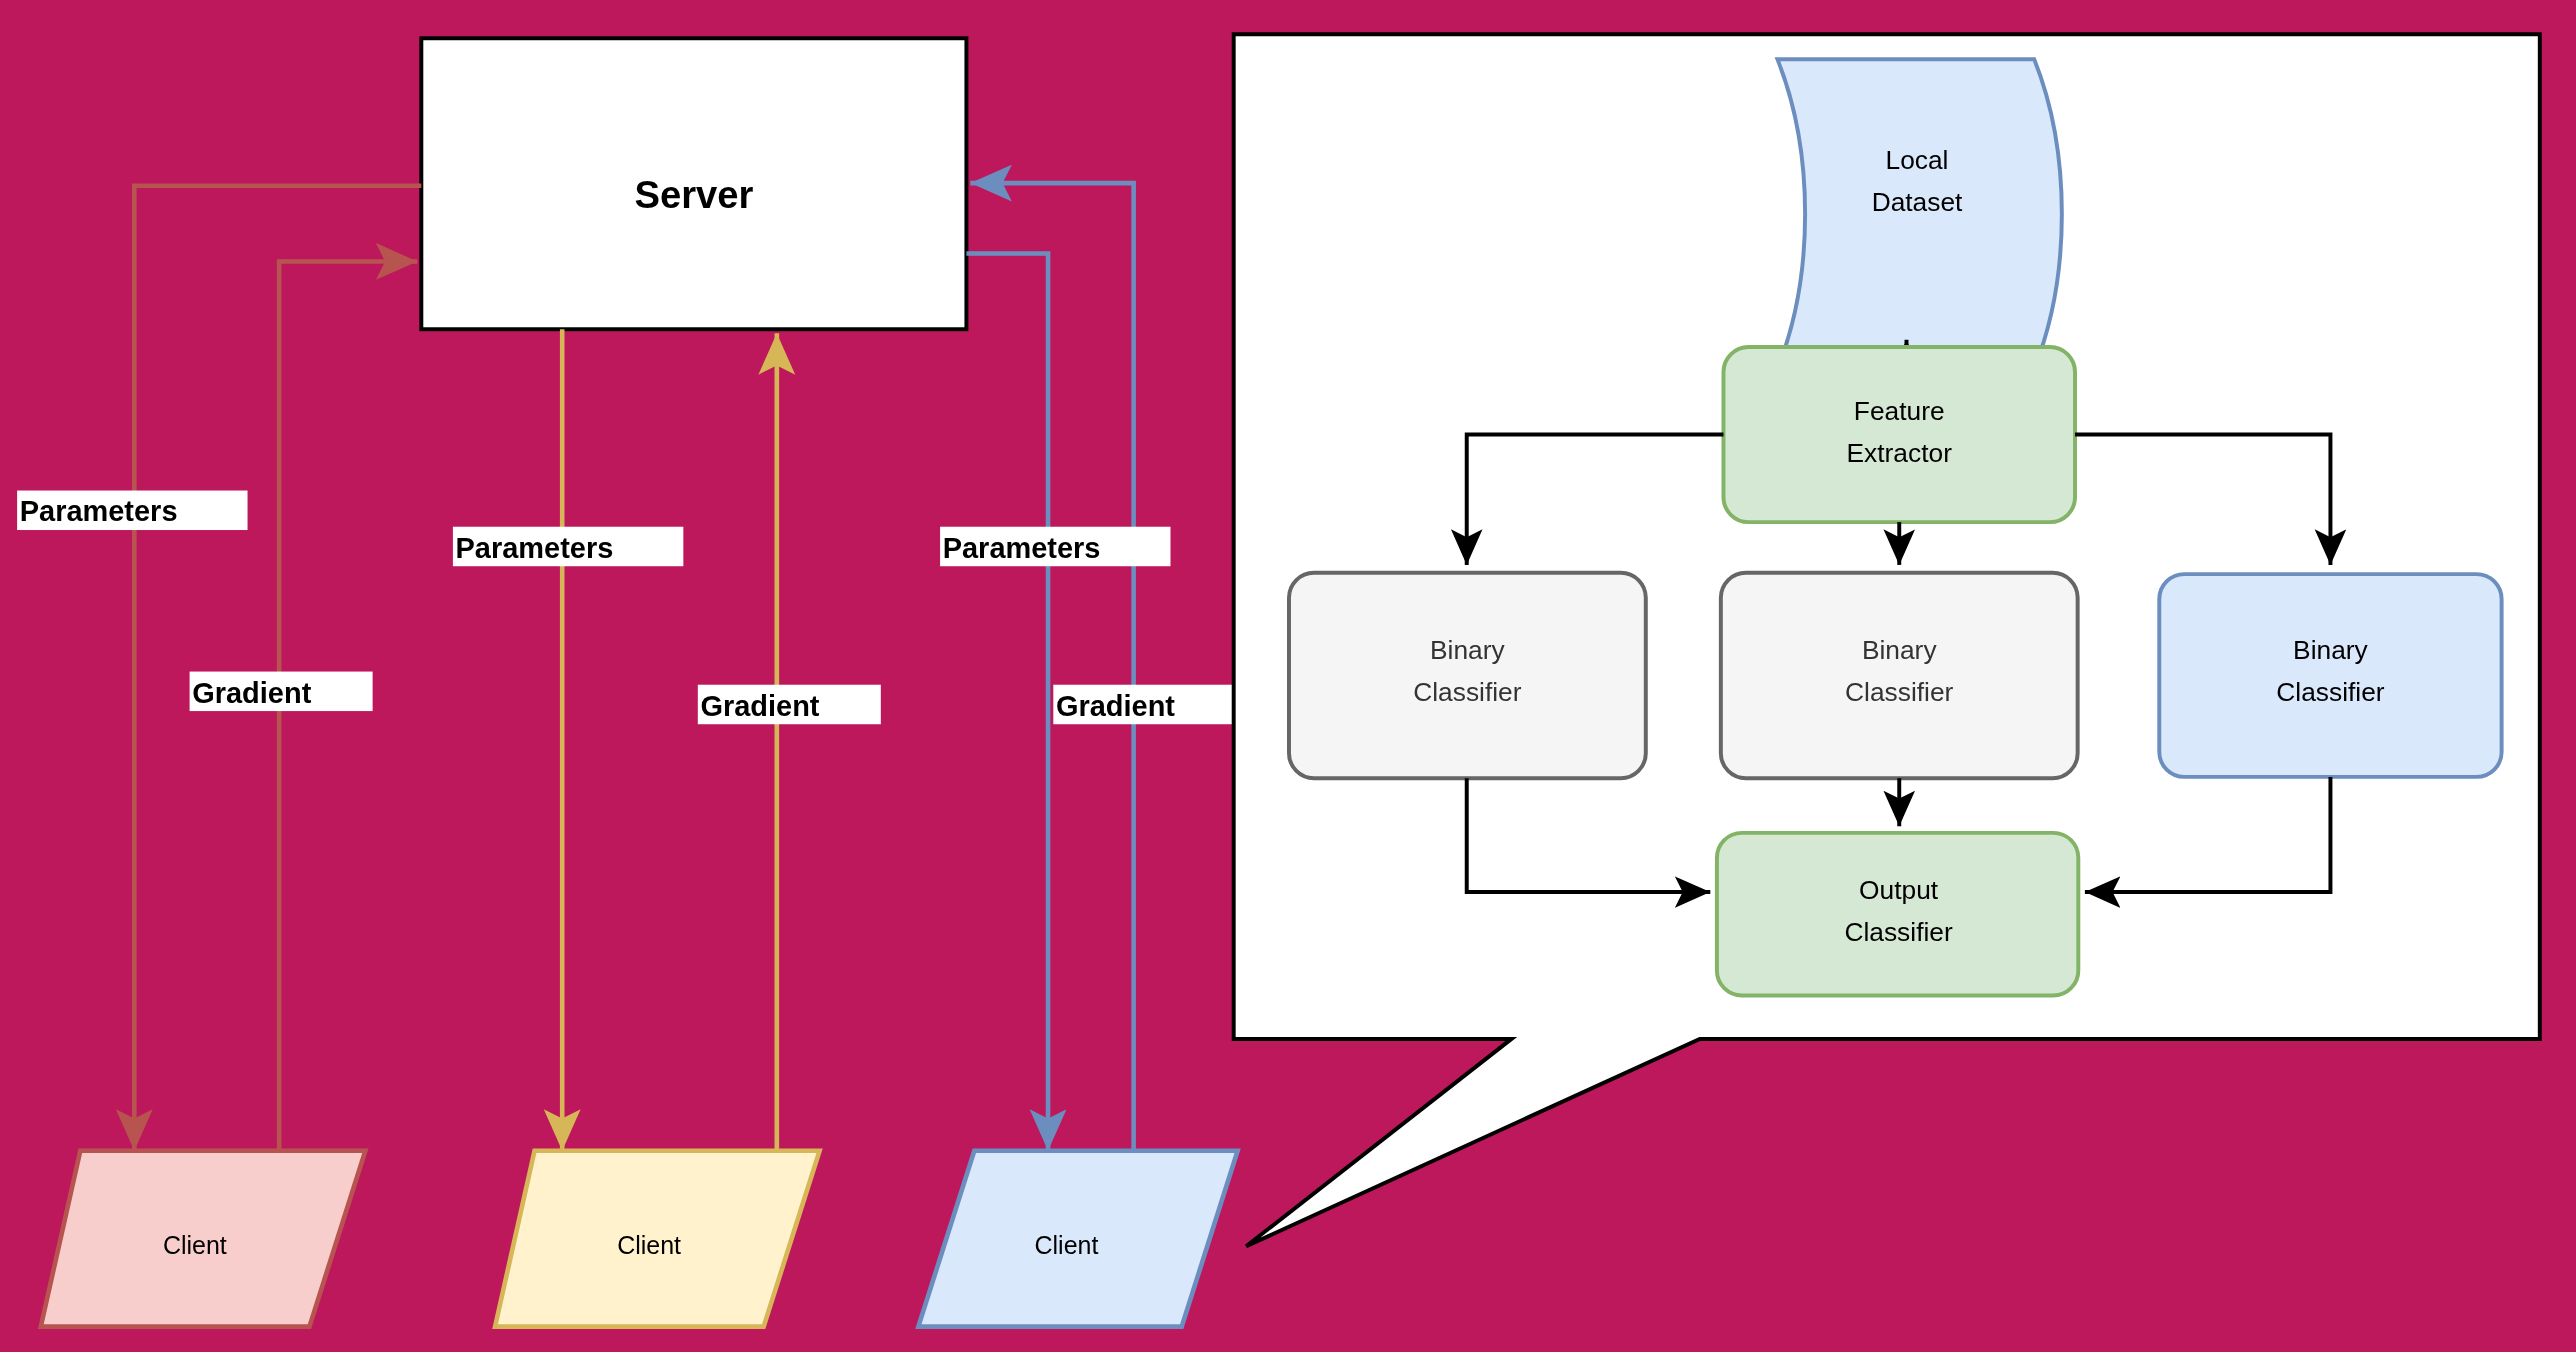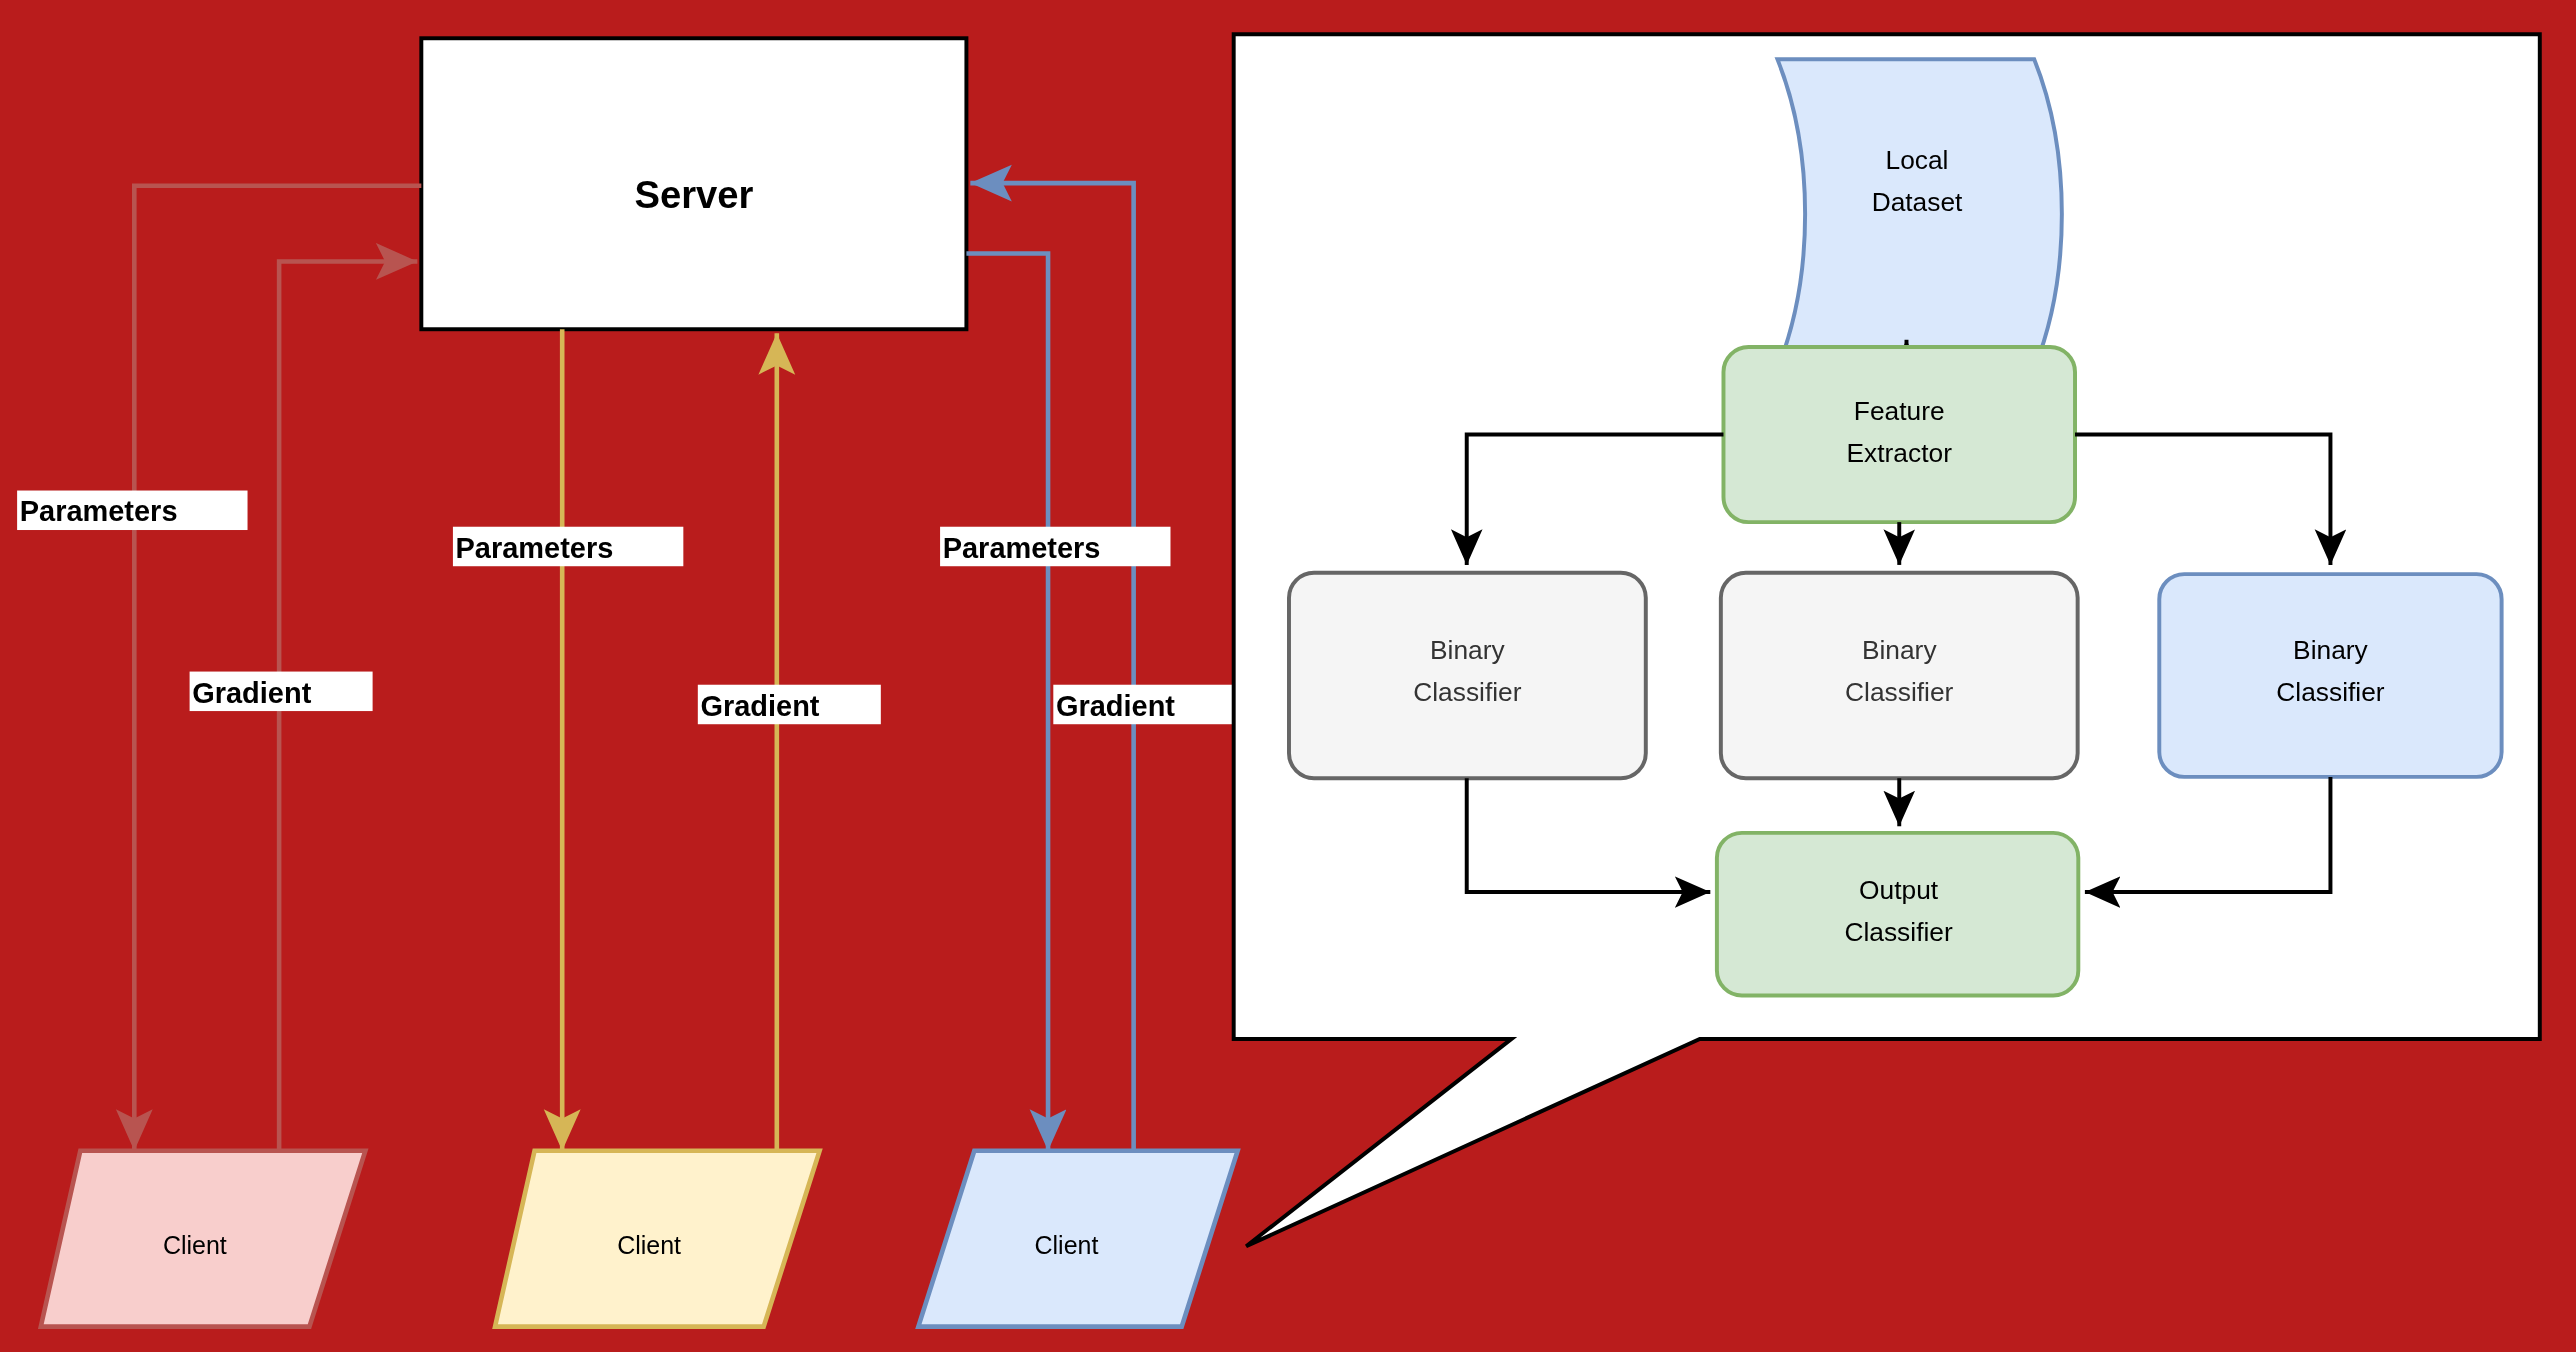--- a/index.html
+++ b/index.html
@@ -8,21 +8,21 @@
     padding: 0;
     background: #ffffff;
   }
   body {
     font-family: "Liberation Sans", sans-serif;
   }
   #stage {
     position: relative;
     width: 2576px;
     height: 1353px;
-    background: #b91c1c;
+    background: #be185d;
     overflow: hidden;
   }
   #diagram-svg {
     position: absolute;
     left: 0;
     top: 0;
     width: 2576px;
     height: 1353px;
   }
   .edge-label {

